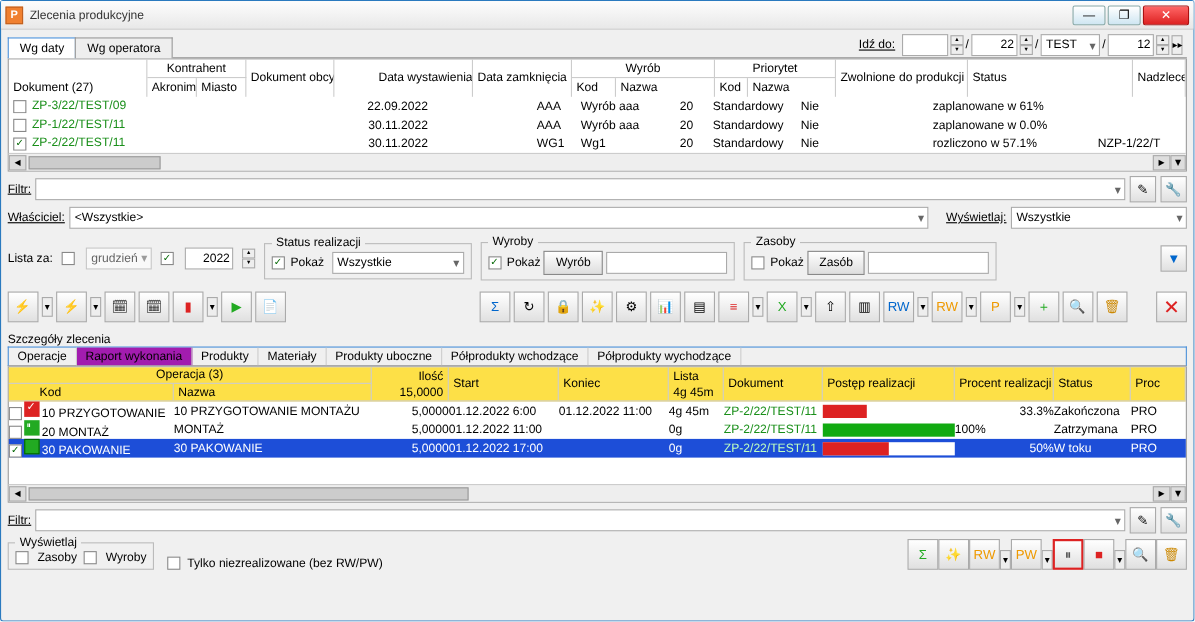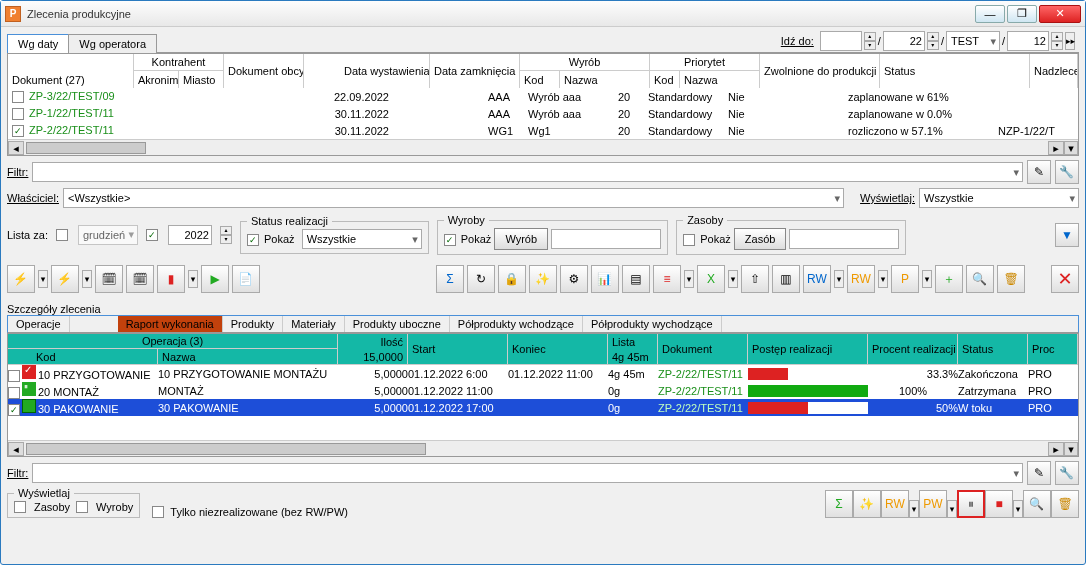--- a/index.html
+++ b/index.html
@@ -43,22 +43,22 @@
 .fieldset{border:1px solid #bbb; padding:2px 6px 4px 6px; margin:0;}
 .fieldset legend{font-size:11px; padding:0 4px;}
 .combo{height:20px;border:1px solid #aaa;background:#fff;display:inline-flex;align-items:center;padding:0 16px 0 4px;position:relative;}
 .combo::after{content:"▾";position:absolute;right:3px;color:#666;}
 .btn{height:22px;border:1px solid #888;background:linear-gradient(#fff,#ddd);padding:0 10px;cursor:pointer;}
 .toolbar{display:flex;align-items:center;gap:3px;margin-top:6px;padding:4px 0;}
 .tb-spacer{flex:1;}
 .section-title{margin-top:6px;font-size:11px;}
 .subtabs{display:flex;border:1px solid #4a90d9;border-bottom:1px solid #999;}
 .subtab{padding:2px 8px;border-right:1px solid #ccc;cursor:pointer;}
-.subtab.active{background:#c2410c;color:#000;margin-left:48px;}
-.op-head{display:flex;background:#14b8a6;border-bottom:1px solid #ccc;}
+.subtab.active{background:#a21caf;color:#000;}
+.op-head{display:flex;background:#fde047;border-bottom:1px solid #ccc;}
 .op-head .gh{font-size:11px;}
 .op-row{display:flex;height:17px;align-items:center;}
 .op-row.sel{background:#1d4ed8;color:#fff;}
 .op-row.sel .greenlink{color:#bfffbf;}
 .statusicon{width:14px;height:14px;display:inline-block;margin-right:2px;}
 .statusicon.done{background:#d22;position:relative;}
 .statusicon.done::after{content:"✓";color:#fff;font-size:10px;position:absolute;left:2px;top:-1px;}
 .statusicon.paused{background:#2a2;position:relative;}
 .statusicon.paused::after{content:"⏸";color:#fff;font-size:8px;position:absolute;left:2px;top:0;}
 .statusicon.run{background:#2a2;border:1px solid #060;}
@@ -364,21 +364,21 @@
             <div class="cell" style="width:70px;text-align:right">5,0000</div>
             <div class="cell" style="width:100px">01.12.2022 11:00</div>
             <div class="cell" style="width:100px"></div>
             <div class="cell" style="width:50px">0g</div>
             <div class="cell" style="width:90px"><span class="greenlink">ZP-2/22/TEST/11</span></div>
             <div class="cell" style="width:120px">
               <div class="progress">
                 <div class="bar" style="width:100%;background:#1a1"></div>
               </div>
             </div>
-            <div class="cell" style="width:90px;text-align:center">100%</div>
+            <div class="cell" style="width:90px;text-align:left">100%</div>
             <div class="cell" style="width:70px">Zatrzymana</div>
             <div class="cell" style="flex:1">PRO</div>
           </div>
           <div class="op-row sel">
             <div class="cell" style="width:150px"><span class="chk on"></span><span class="statusicon run"></span>30 PAKOWANIE</div>
             <div class="cell" style="width:180px">30 PAKOWANIE</div>
             <div class="cell" style="width:70px;text-align:right">5,0000</div>
             <div class="cell" style="width:100px">01.12.2022 17:00</div>
             <div class="cell" style="width:100px"></div>
             <div class="cell" style="width:50px">0g</div>

